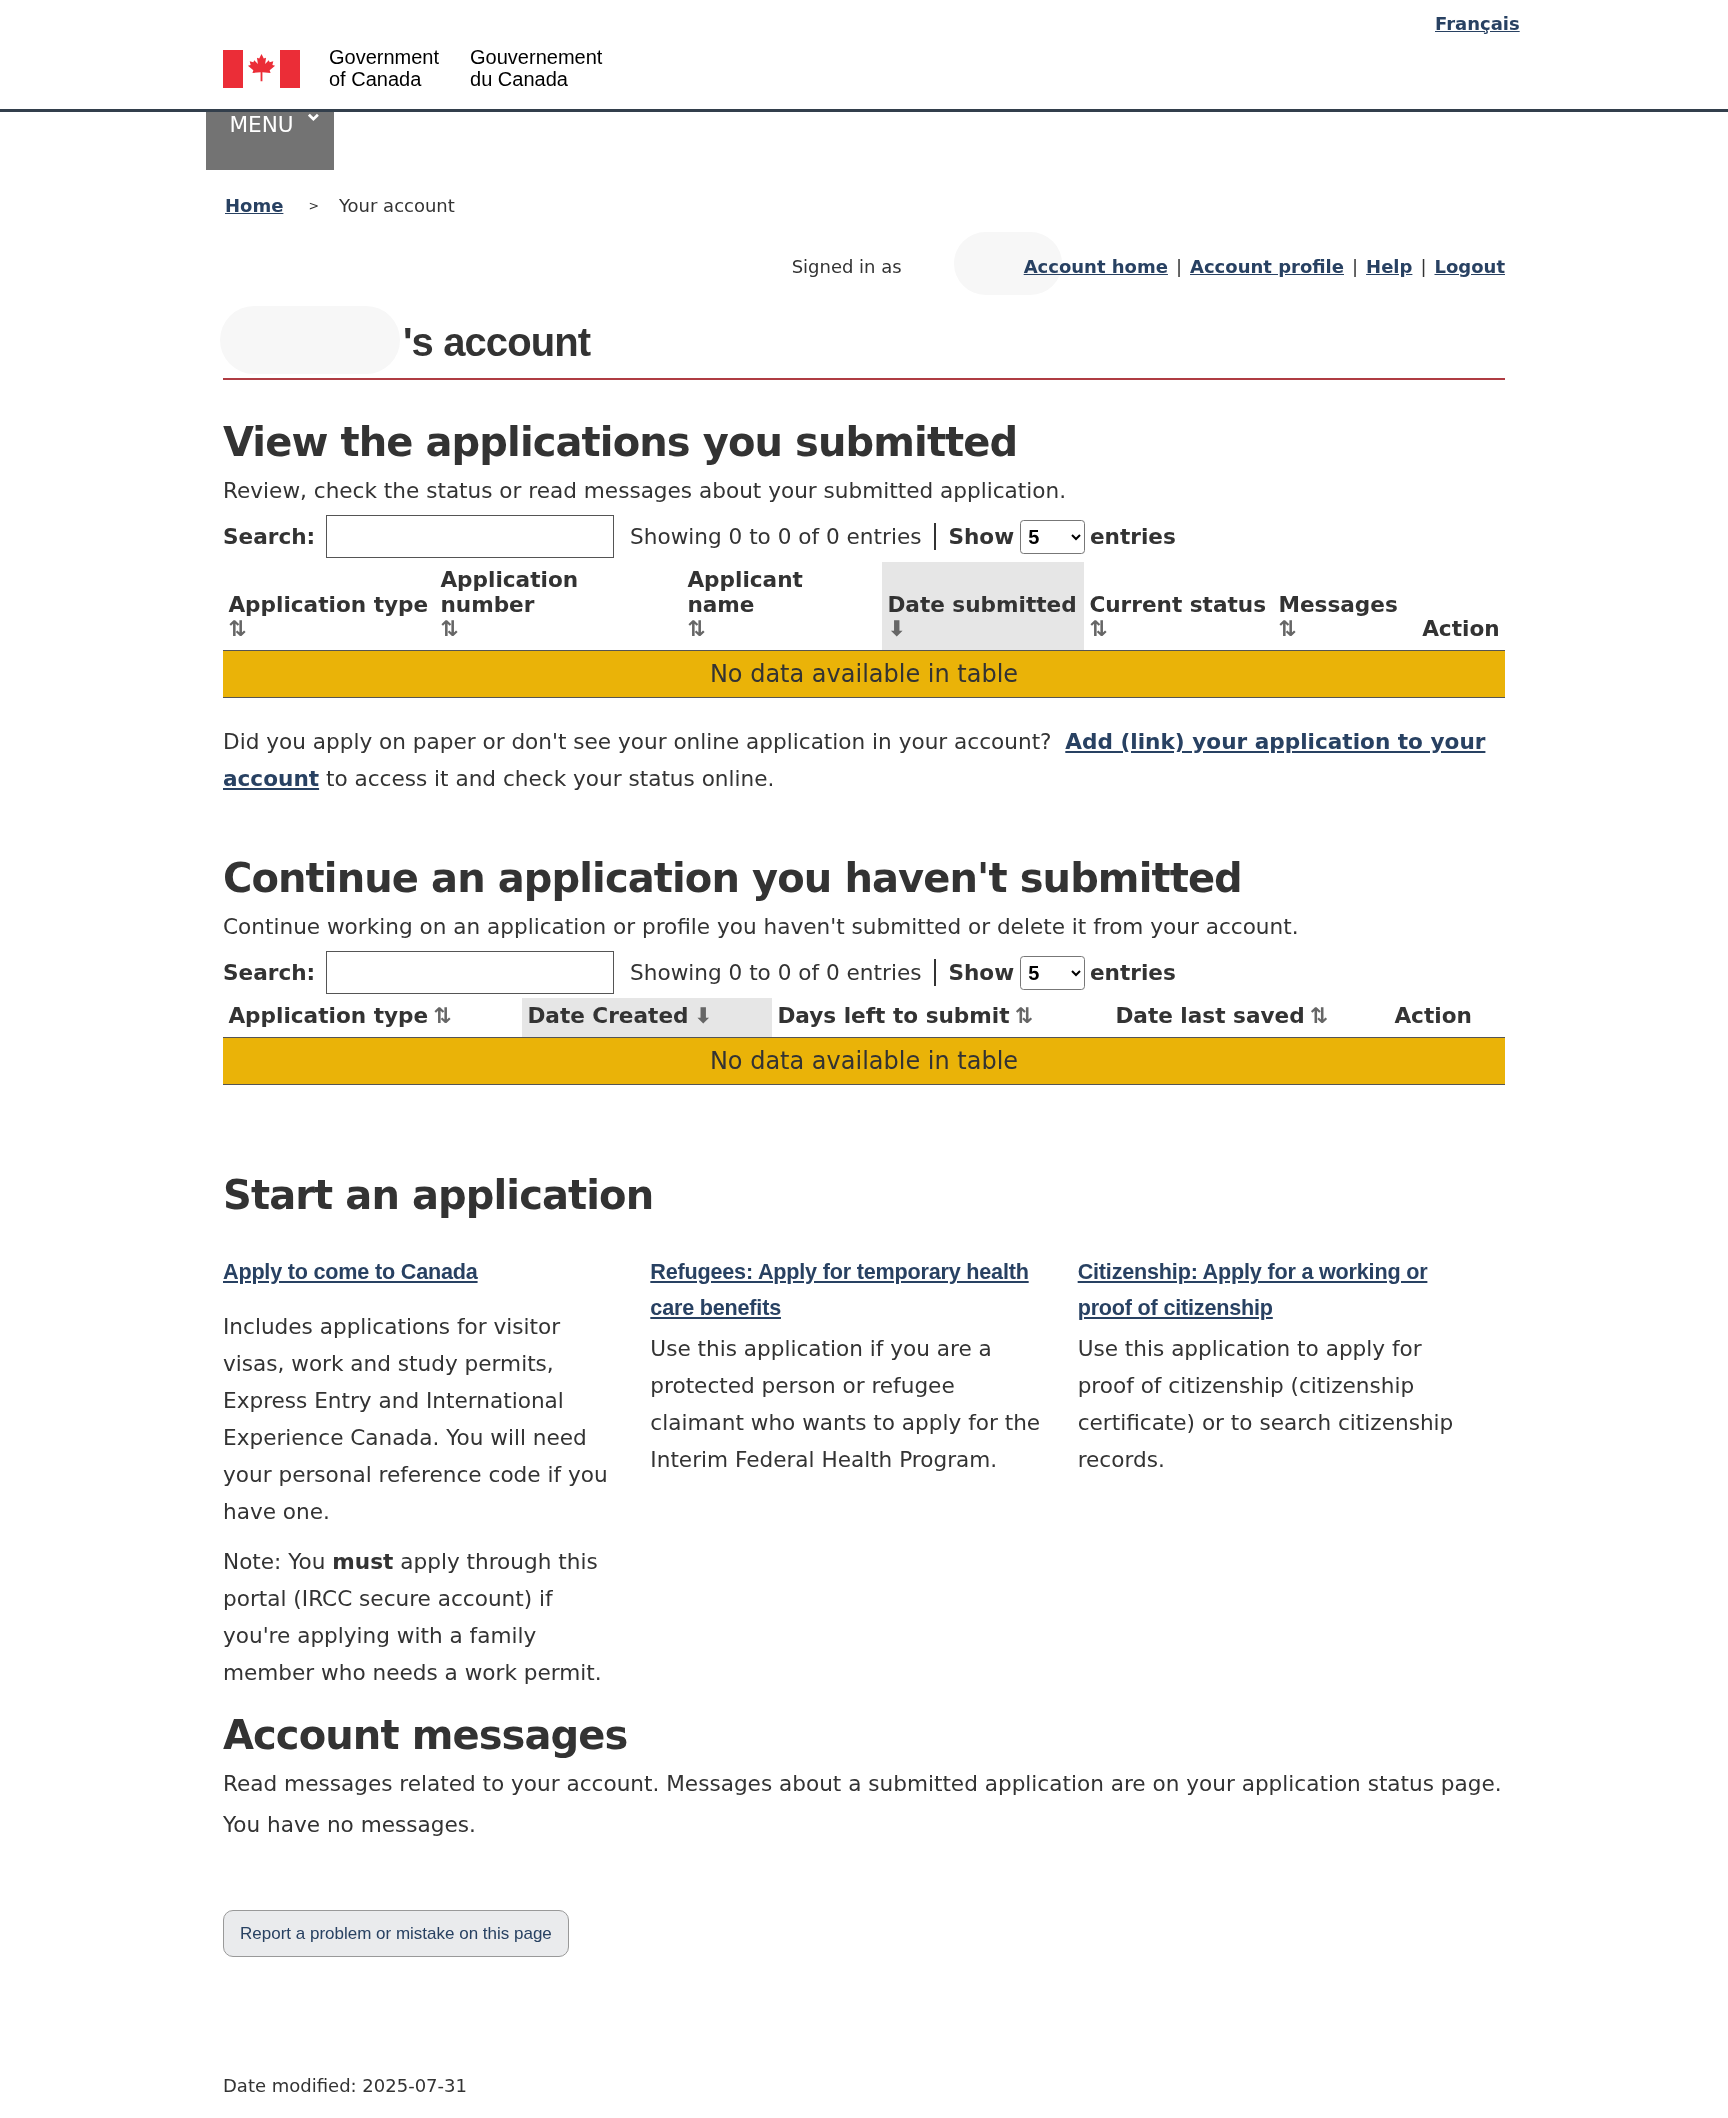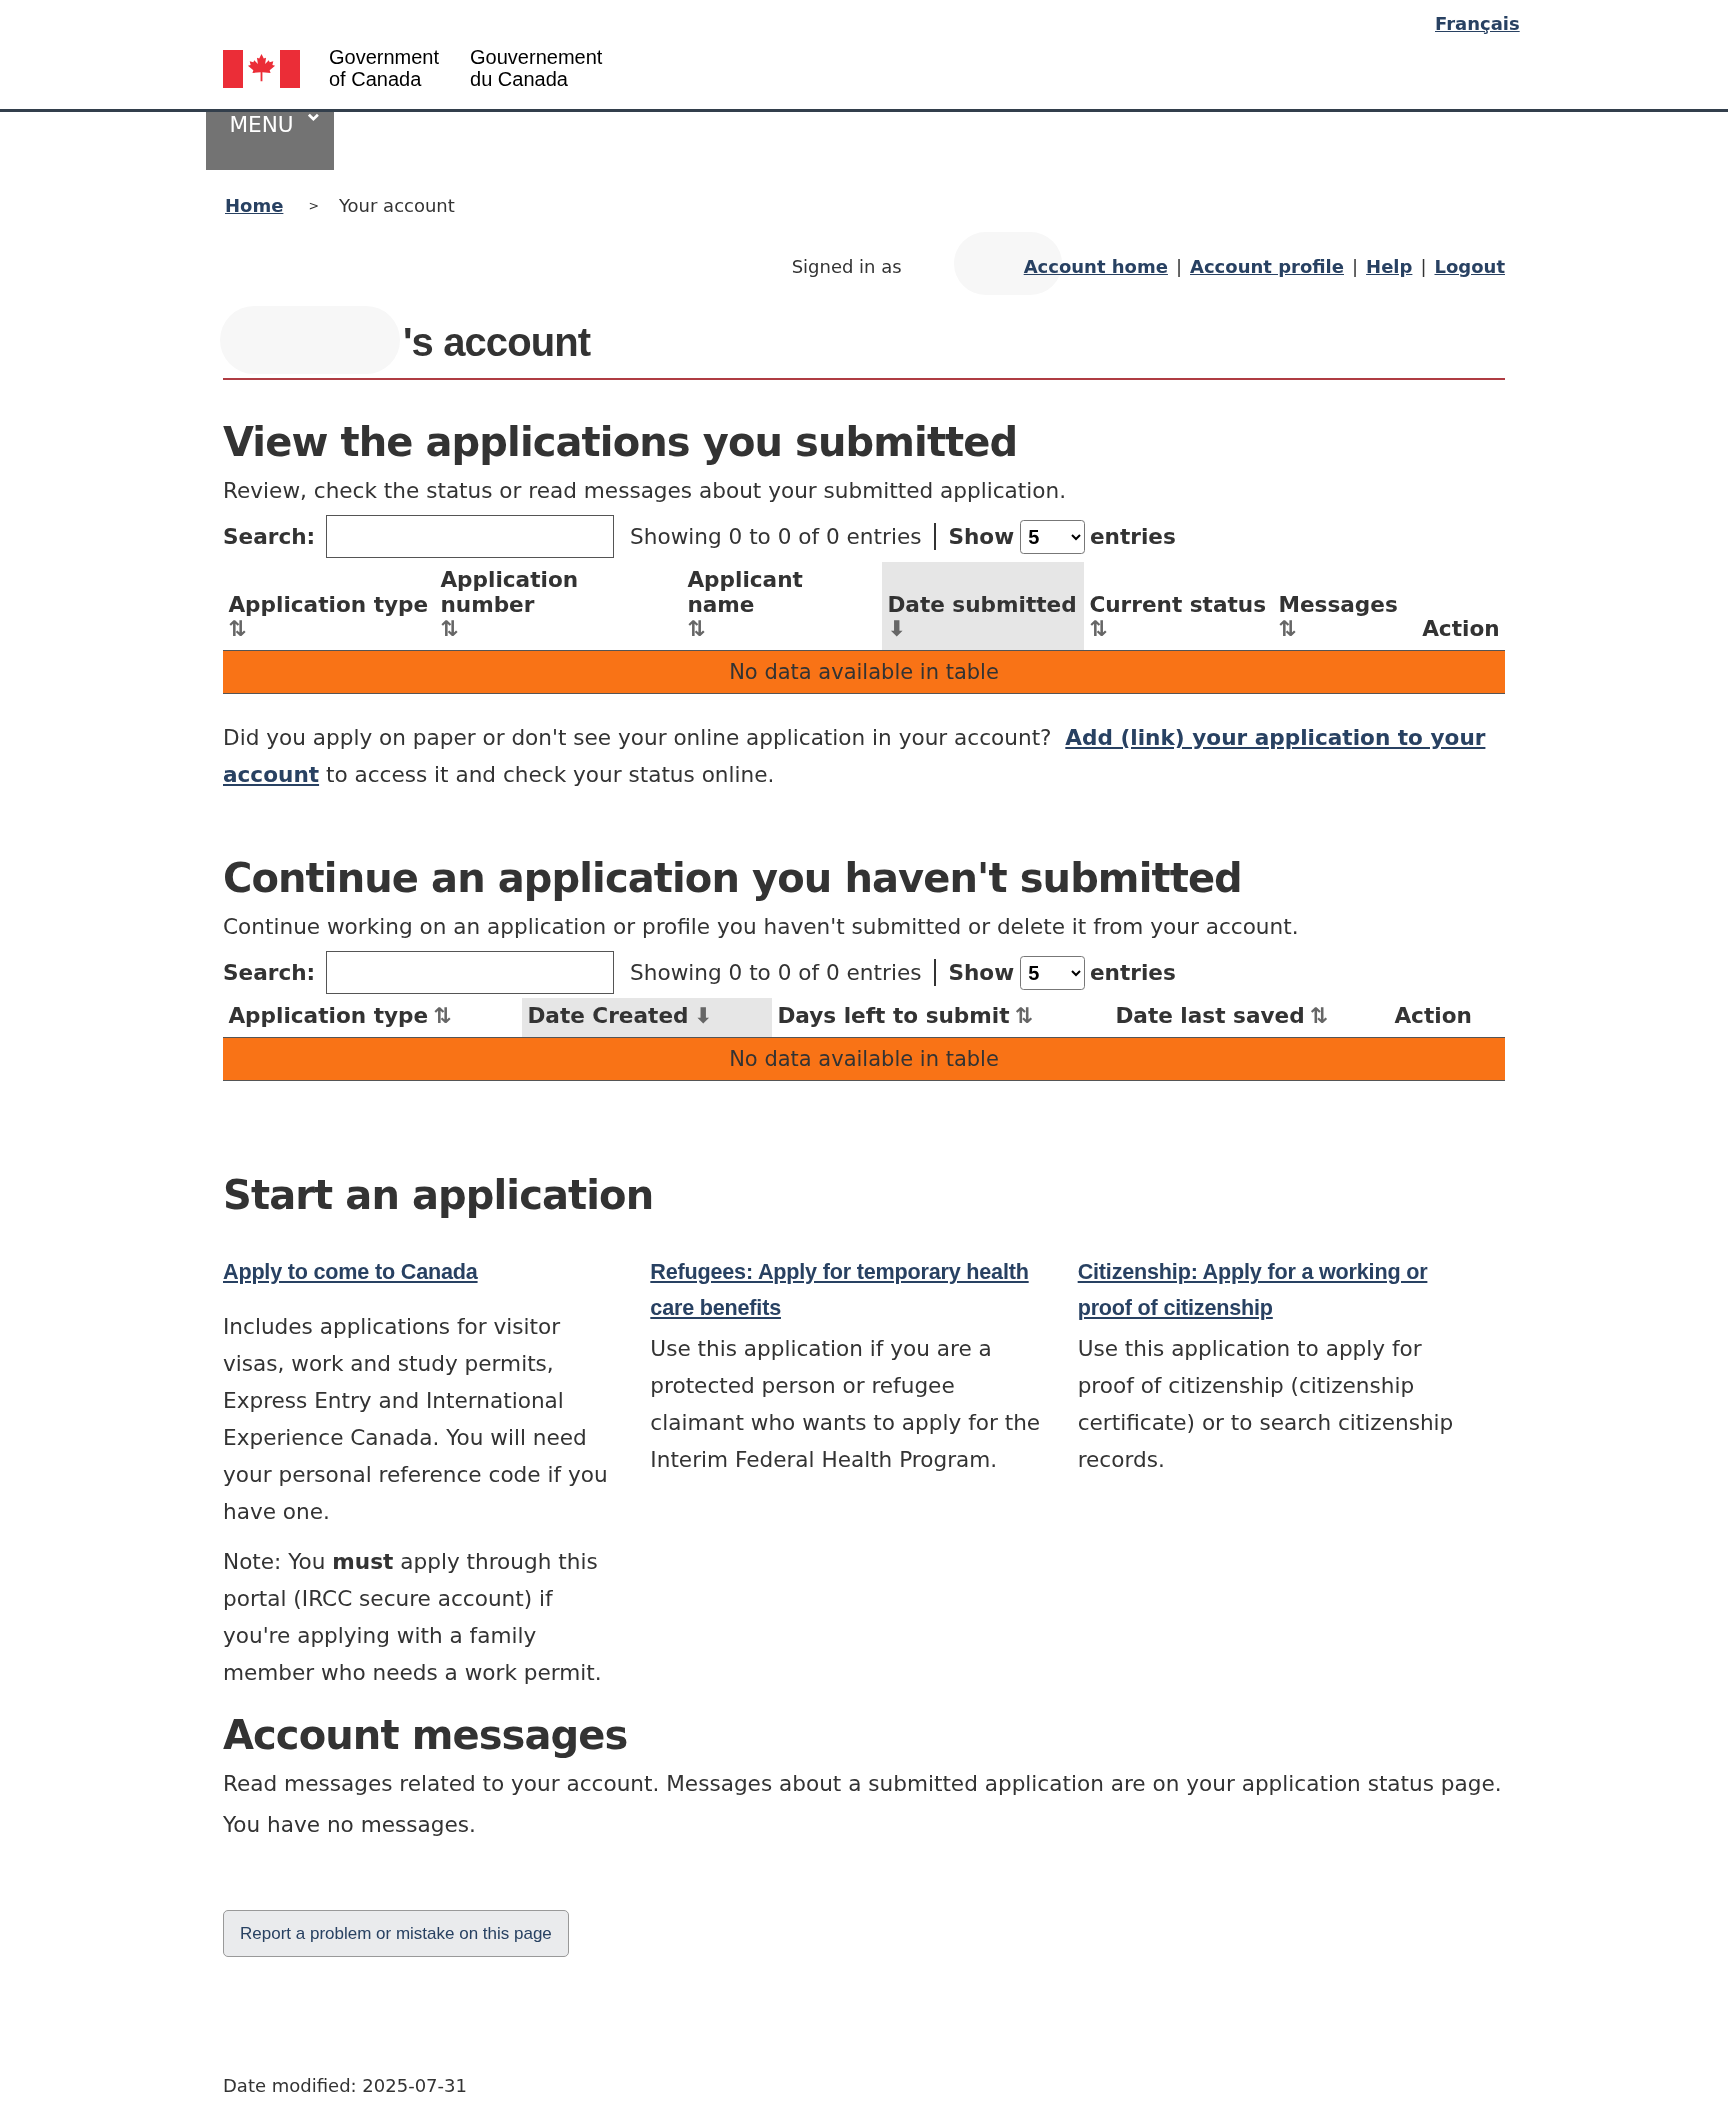--- a/index.html
+++ b/index.html
@@ -47,28 +47,28 @@
   .dt-toolbar .show { font-weight: bold; }
   .dt-toolbar select { width: 65px; height: 34px; margin: 0 5.4px; font-size: 20px; font-weight: bold; border: 0.9px solid #777; border-radius: 3.6px; background: #fff; padding-left: 3.6px; }
   .dt-toolbar .entries { font-weight: bold; }
 
   table { width: 1282px; border-collapse: collapse; }
   th { text-align: left; font-size: 21.6px; font-weight: bold; color: #333; vertical-align: bottom; padding: 5.4px 5.4px 9px 5.4px; }
   th.sorted { background: #e6e6e6; }
   th .sort { display: block; color: #666; font-size: 21.6px; line-height: 23.4px; }
   th .sort.inline { display: inline; margin-left: 5.4px; }
   thead tr { border-bottom: 1.8px solid #555; }
-  td.empty { background: #f97316; text-align: center; font-size: 21px; padding: 9px 0; border-bottom: 1.8px solid #555; color: #333; }
+  td.empty { background: #eab308; text-align: center; font-size: 24px; padding: 9px 0; border-bottom: 1.8px solid #555; color: #333; }
 
   .cols3 { display: flex; gap: 0; }
   .col { width: 439px; padding-right: 36px; }
   .col .link { font-size: 21.6px; font-weight: bold; color: #284162; line-height: 36px; font-family: "Liberation Sans", sans-serif; letter-spacing: -0.2px; }
   .col p { font-size: 21.6px; line-height: 37px; color: #333; }
 
-  .report-btn { display: inline-block; background: #eaebed; border: 0.9px solid #999; border-radius: 5px; padding: 12.6px 16px; font-size: 17px; color: #284162; cursor: pointer; }
+  .report-btn { display: inline-block; background: #eaebed; border: 0.9px solid #999; border-radius: 10px; padding: 12.6px 16px; font-size: 17px; color: #284162; cursor: pointer; }
   .date-mod { font-size: 18px; color: #333; }
 </style>
 </head>
 <body>
 
 <div class="container">
 
   <a class="lang-link" href="#">Français</a>
 
   <div class="brand">

